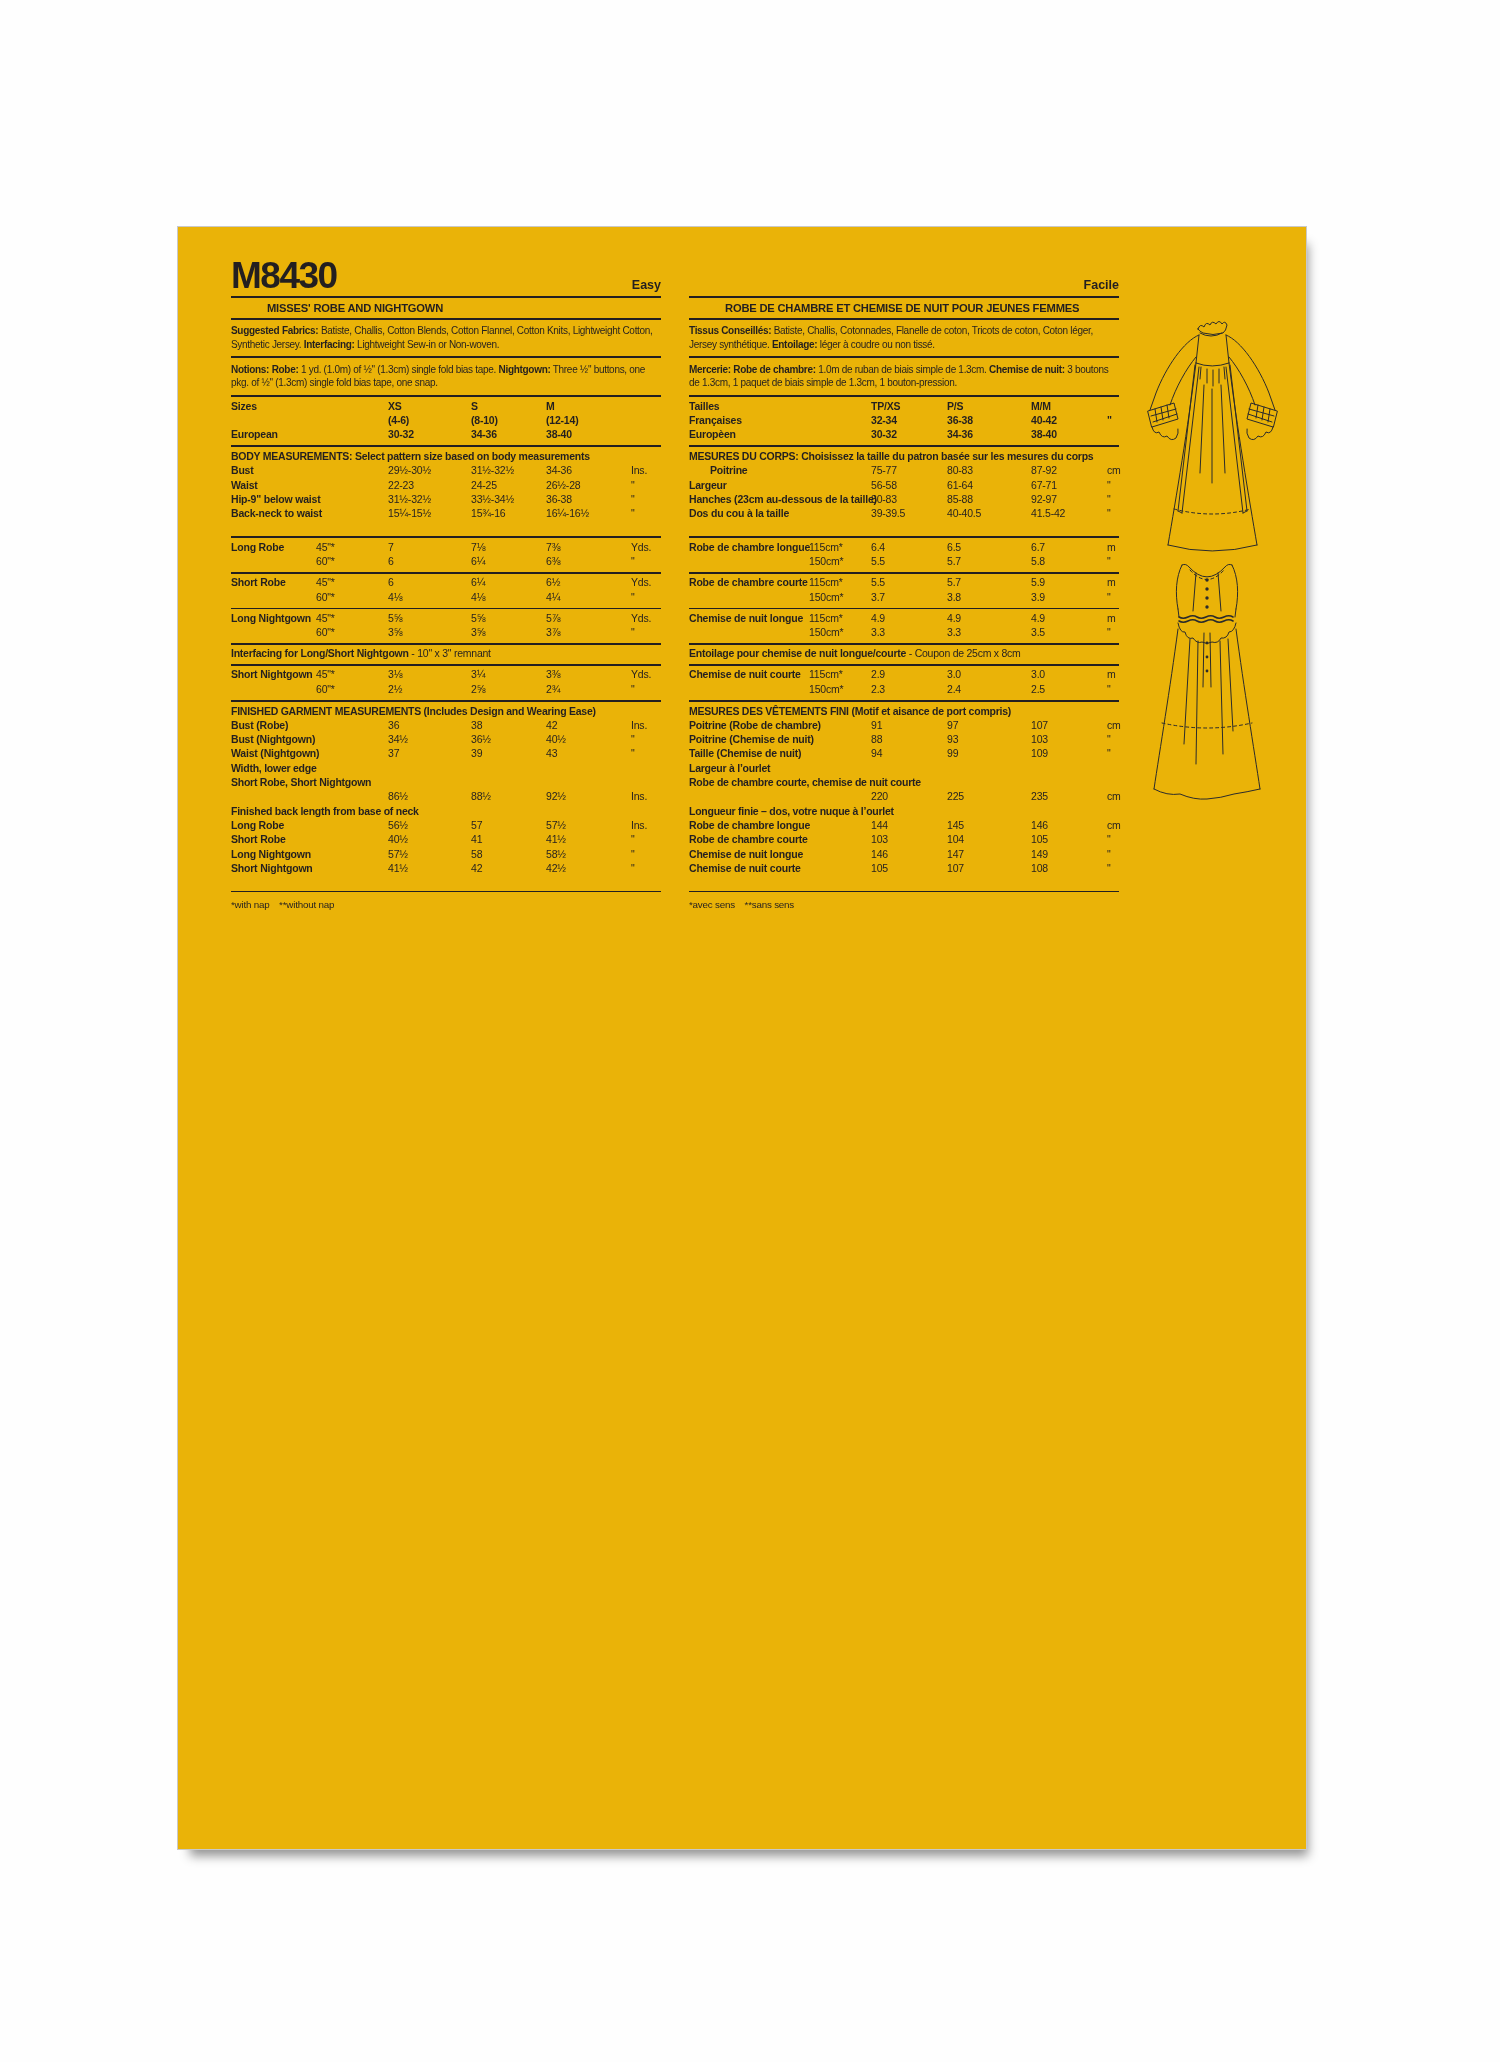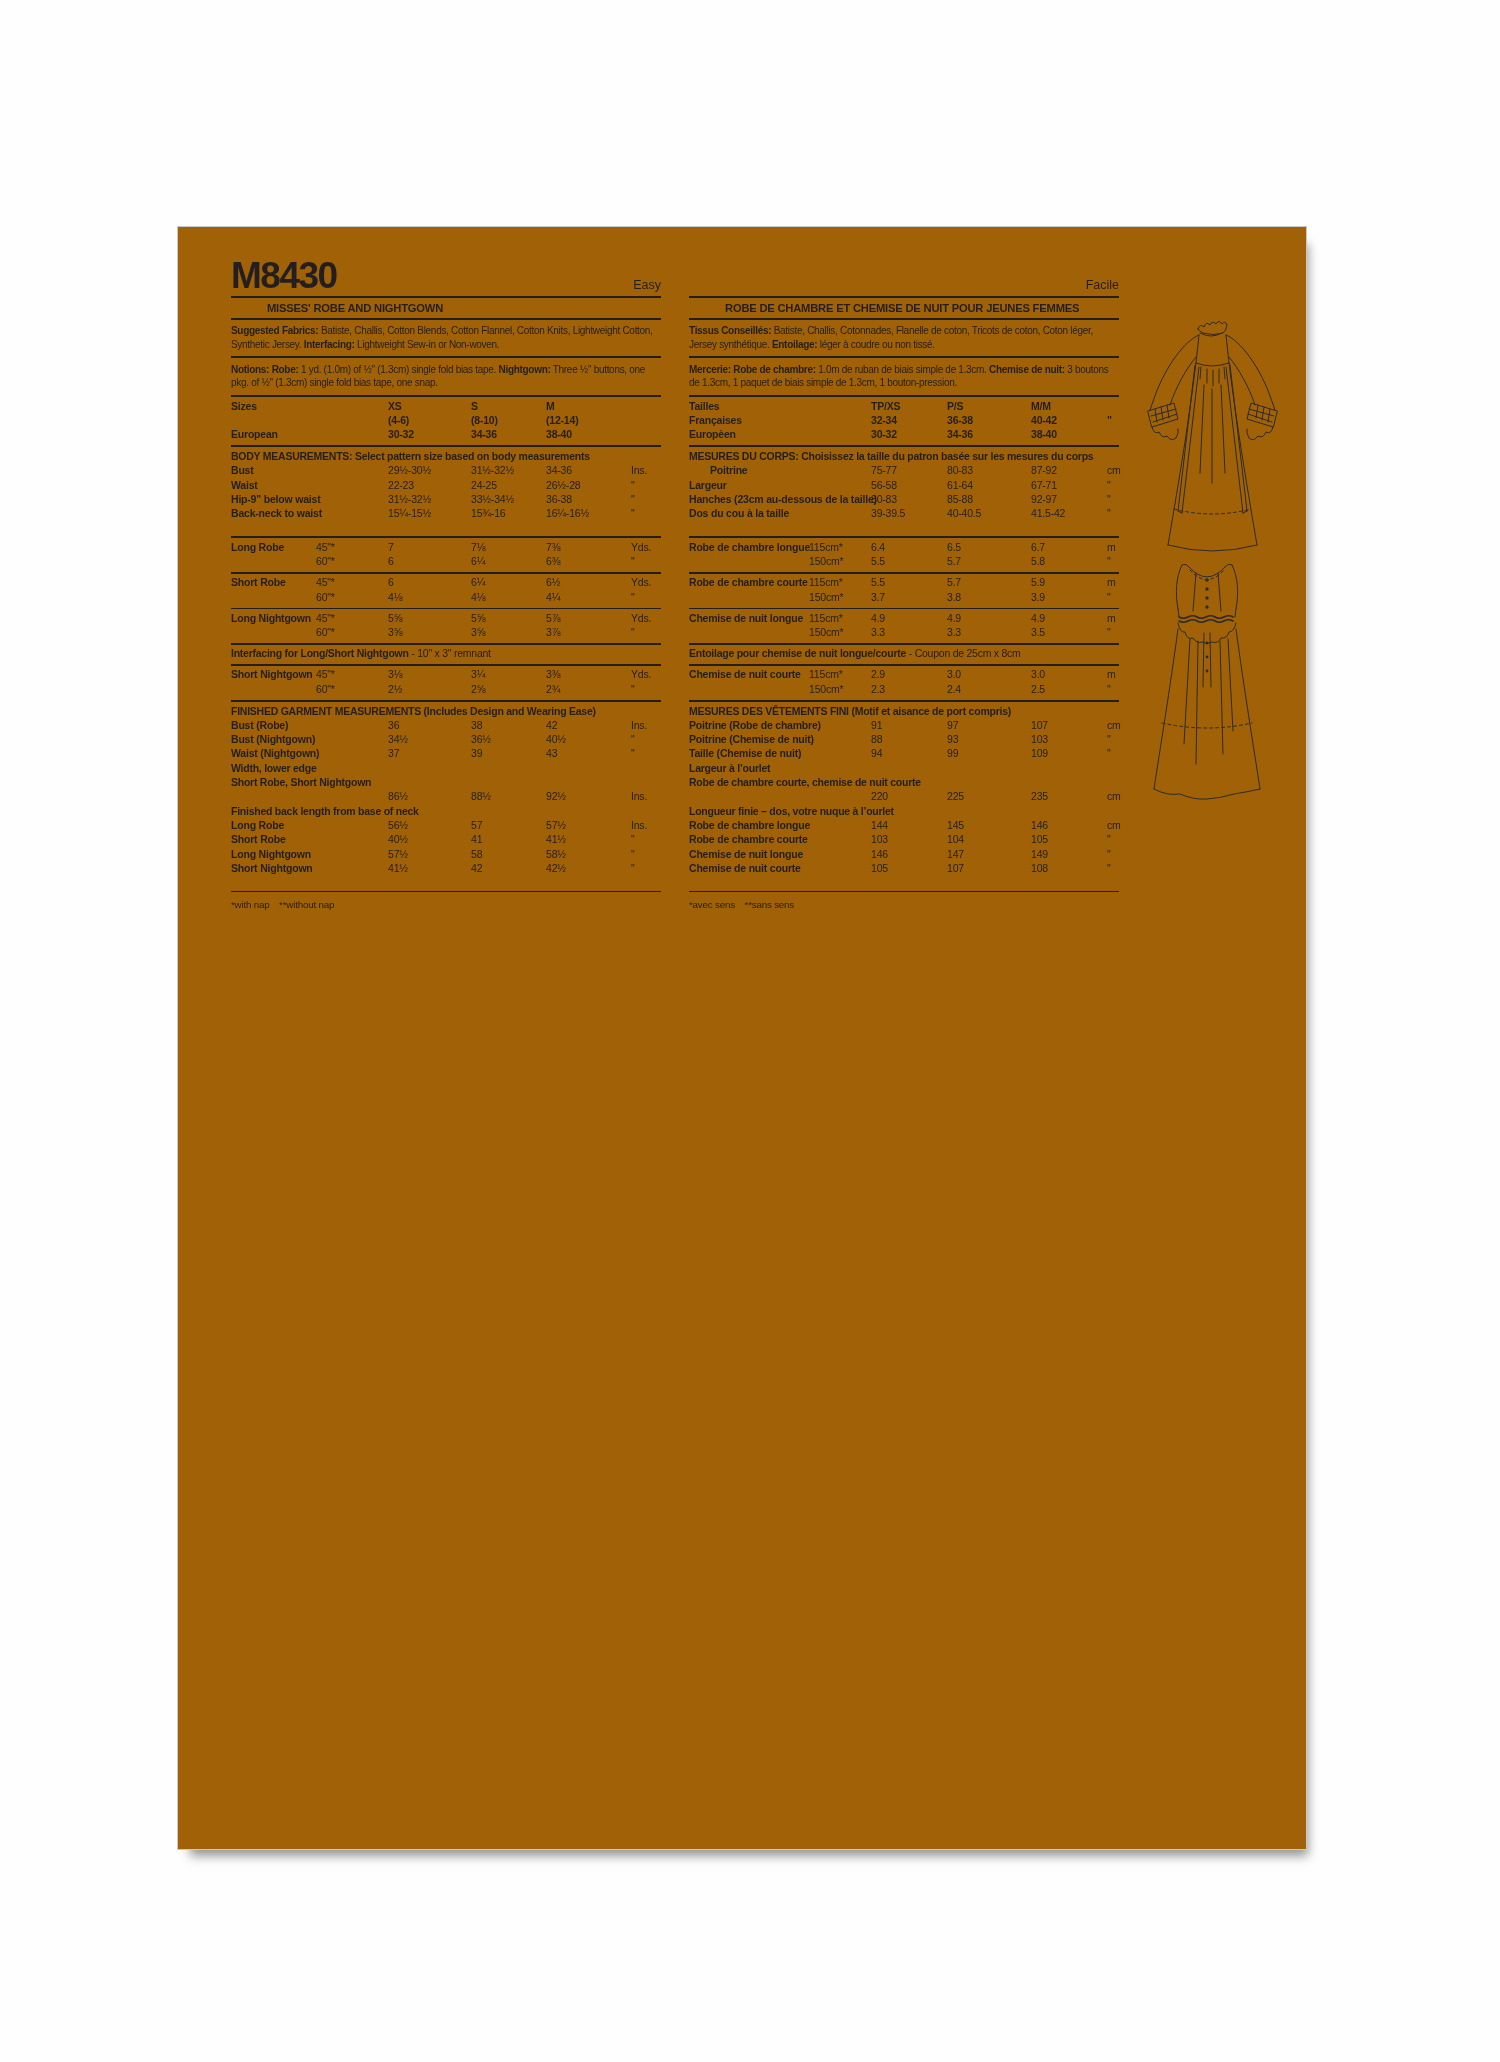--- a/index.html
+++ b/index.html
@@ -4,29 +4,29 @@
 <style>
   html,body{margin:0;padding:0;}
   body{
     width:1500px;height:2062px;position:relative;overflow:hidden;
     background:#fefefe;
     font-family:"Liberation Sans", sans-serif;
     color:#231f20;
   }
   .sheet{
     position:absolute;left:177px;top:226px;width:1128px;height:1622px;
-    background:#a16207;border:1px solid #c9c9c9;
+    background:#eab308;border:1px solid #c9c9c9;
     box-shadow:7px 12px 10px -6px rgba(0,0,0,0.42);
   }
   .col{position:absolute;top:26px;width:430px;}
   .col-left{left:53px;}
   .col-right{left:511px;}
   .hdr{display:flex;justify-content:space-between;align-items:flex-end;height:40px;}
   .sku{font-size:37px;font-weight:bold;letter-spacing:-1.5px;line-height:0.92;}
-  .diff{font-size:12.5px;font-weight:normal;padding-bottom:1px;}
+  .diff{font-size:12.5px;font-weight:bold;padding-bottom:1px;}
   .rule{height:1.7px;background:#231f20;margin:2.6px 0;}
   .rule.thick{height:2.3px;}
   .col-title{font-size:11.2px;font-weight:bold;letter-spacing:-0.2px;padding:2px 0 1px;white-space:nowrap;margin-left:36px;}
   .para{font-size:10px;letter-spacing:-0.3px;line-height:13.2px;margin:0;padding:2px 0 3px;}
   .para b{letter-spacing:-0.3px;}
   .tbl{margin-top:1px;}
   .trow{display:grid;align-items:baseline;height:14.3px;font-size:10.5px;letter-spacing:-0.2px;}
   .col-en .trow{grid-template-columns:85px 72px 83px 75px 85px auto;}
   .col-fr .trow{grid-template-columns:120px 62px 76px 84px 76px auto;}
   .trow .lbl{font-weight:bold;white-space:nowrap;}

